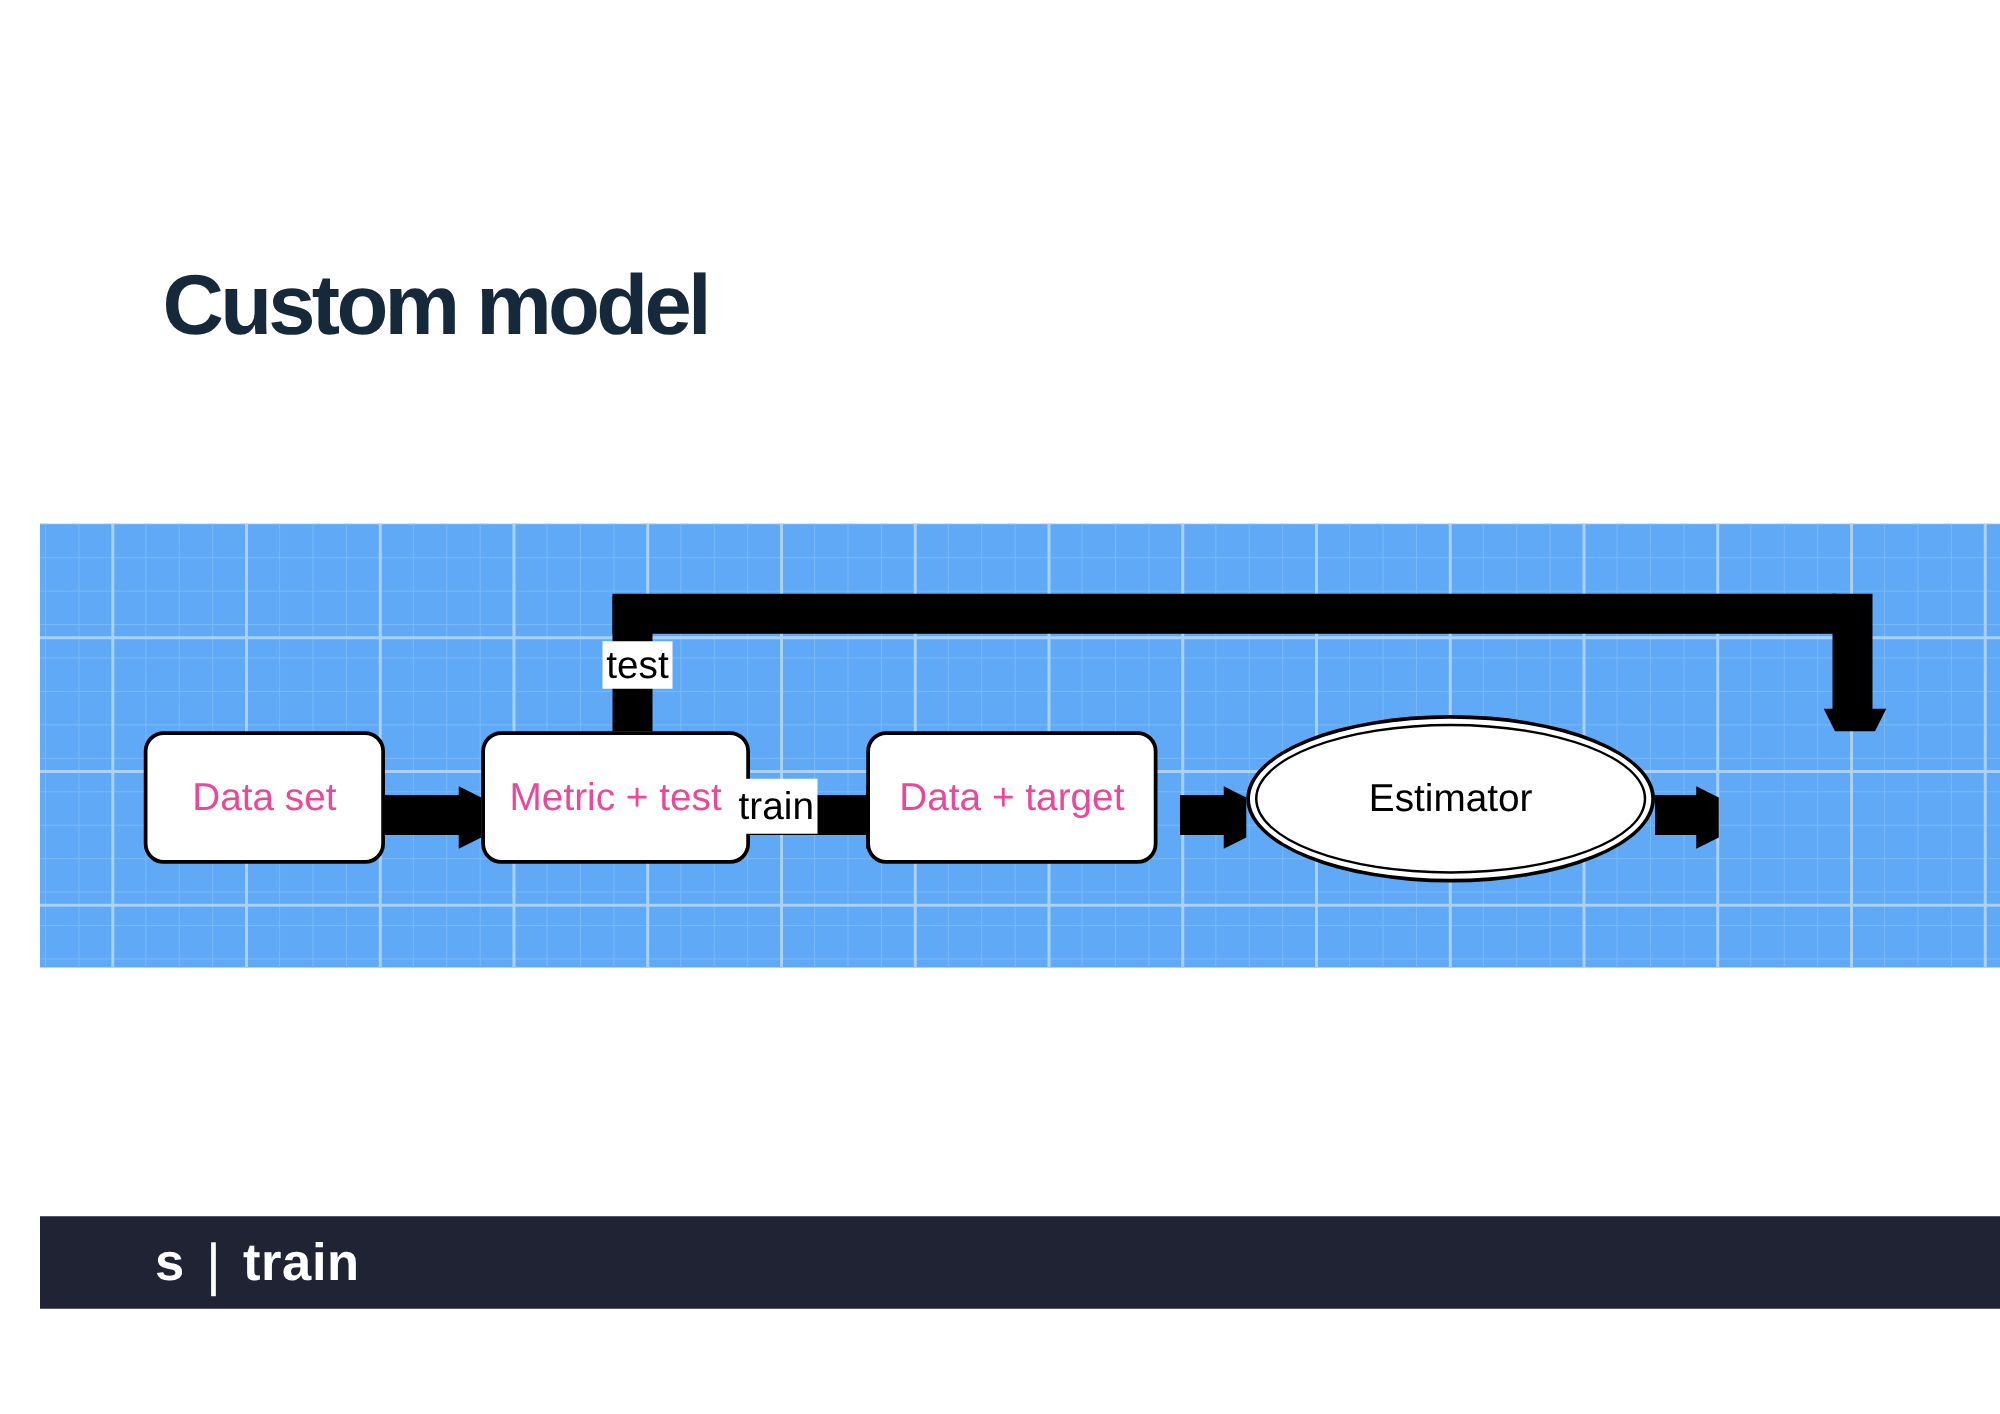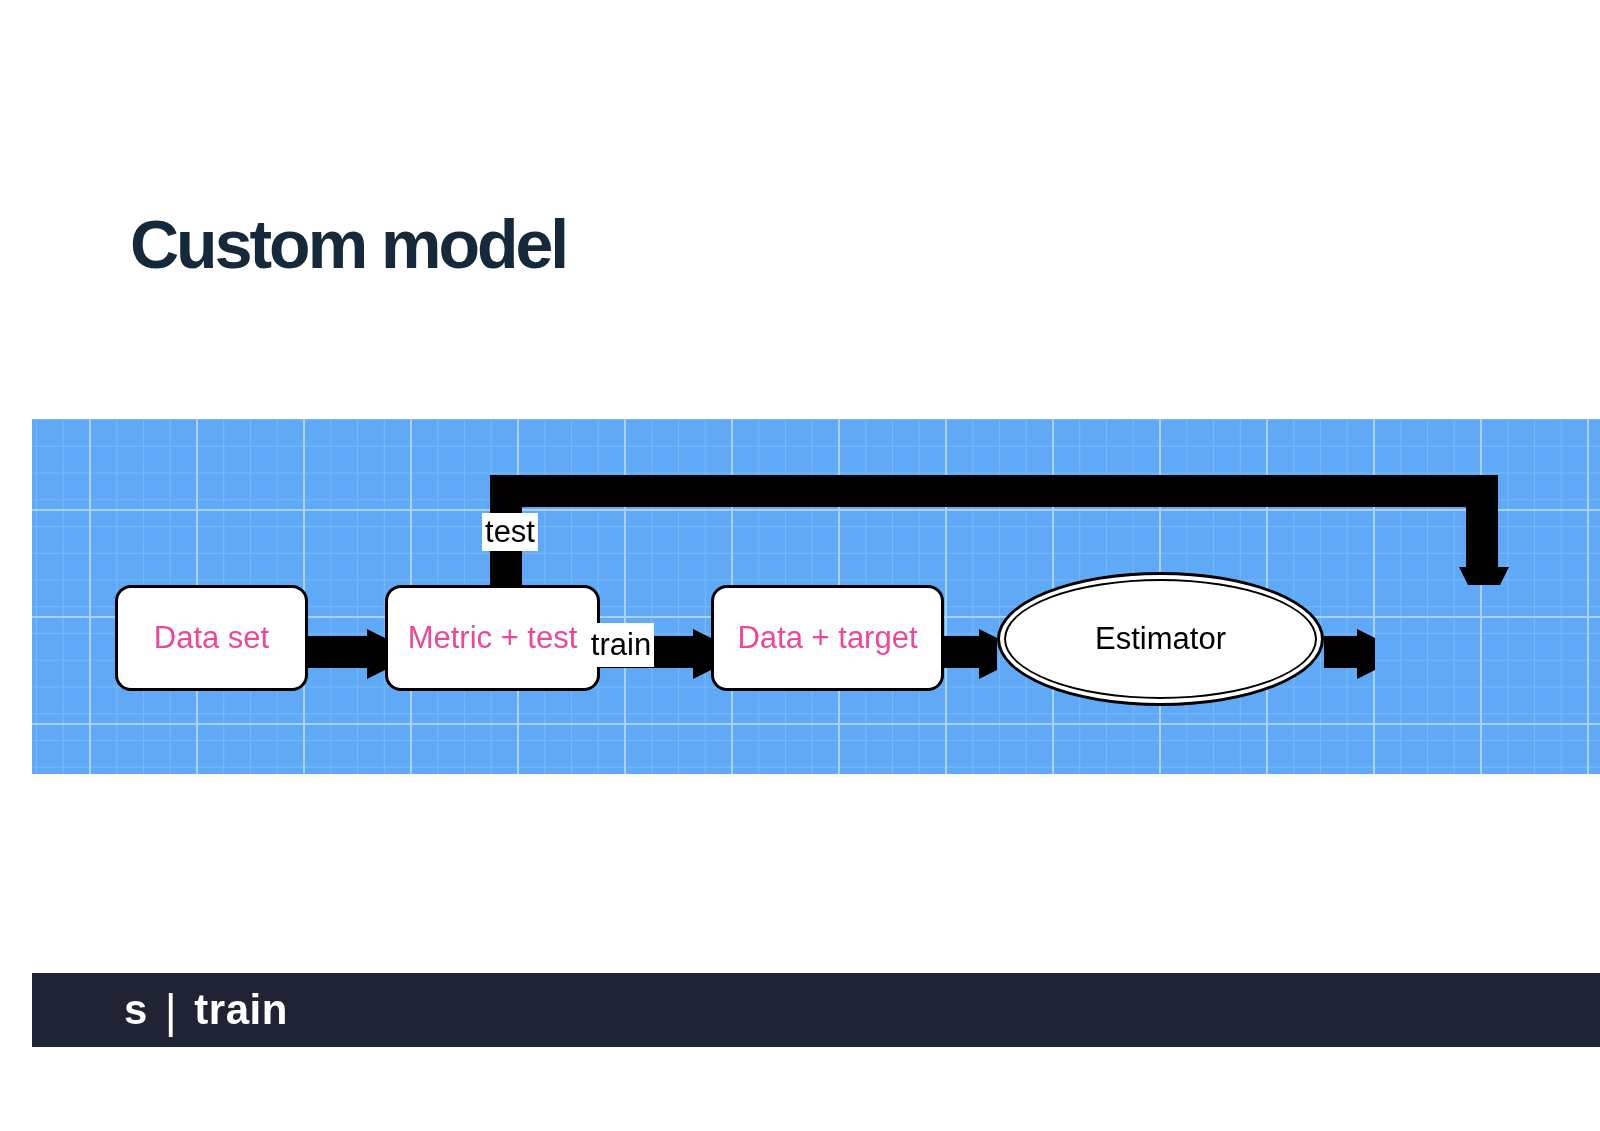--- a/index.html
+++ b/index.html
@@ -53,21 +53,21 @@
     display: flex;
     align-items: center;
     justify-content: center;
     font-size: 31px;
     color: #ec4899;
     white-space: nowrap;
     z-index: 2;
   }
   .node-data-set   { left: 83px;   top: 166px; width: 193px; height: 106px; }
   .node-train-test { left: 353px;  top: 166px; width: 215px; height: 106px; }
-  .node-data-target{ left: 679px;  top: 166px; width: 233px; height: 106px; text-align: center; }
+  .node-data-target{ left: 661px;  top: 166px; width: 233px; height: 106px; text-align: center; }
   .node-metric     { left: 1343px; top: 166px; width: 187px; height: 106px; }
 
   .node-estimator {
     position: absolute;
     left: 965px; top: 153px; width: 327px; height: 134px;
     background: #ffffff;
     border: 3px solid #000000;
     border-radius: 50%;
     z-index: 2;
   }

